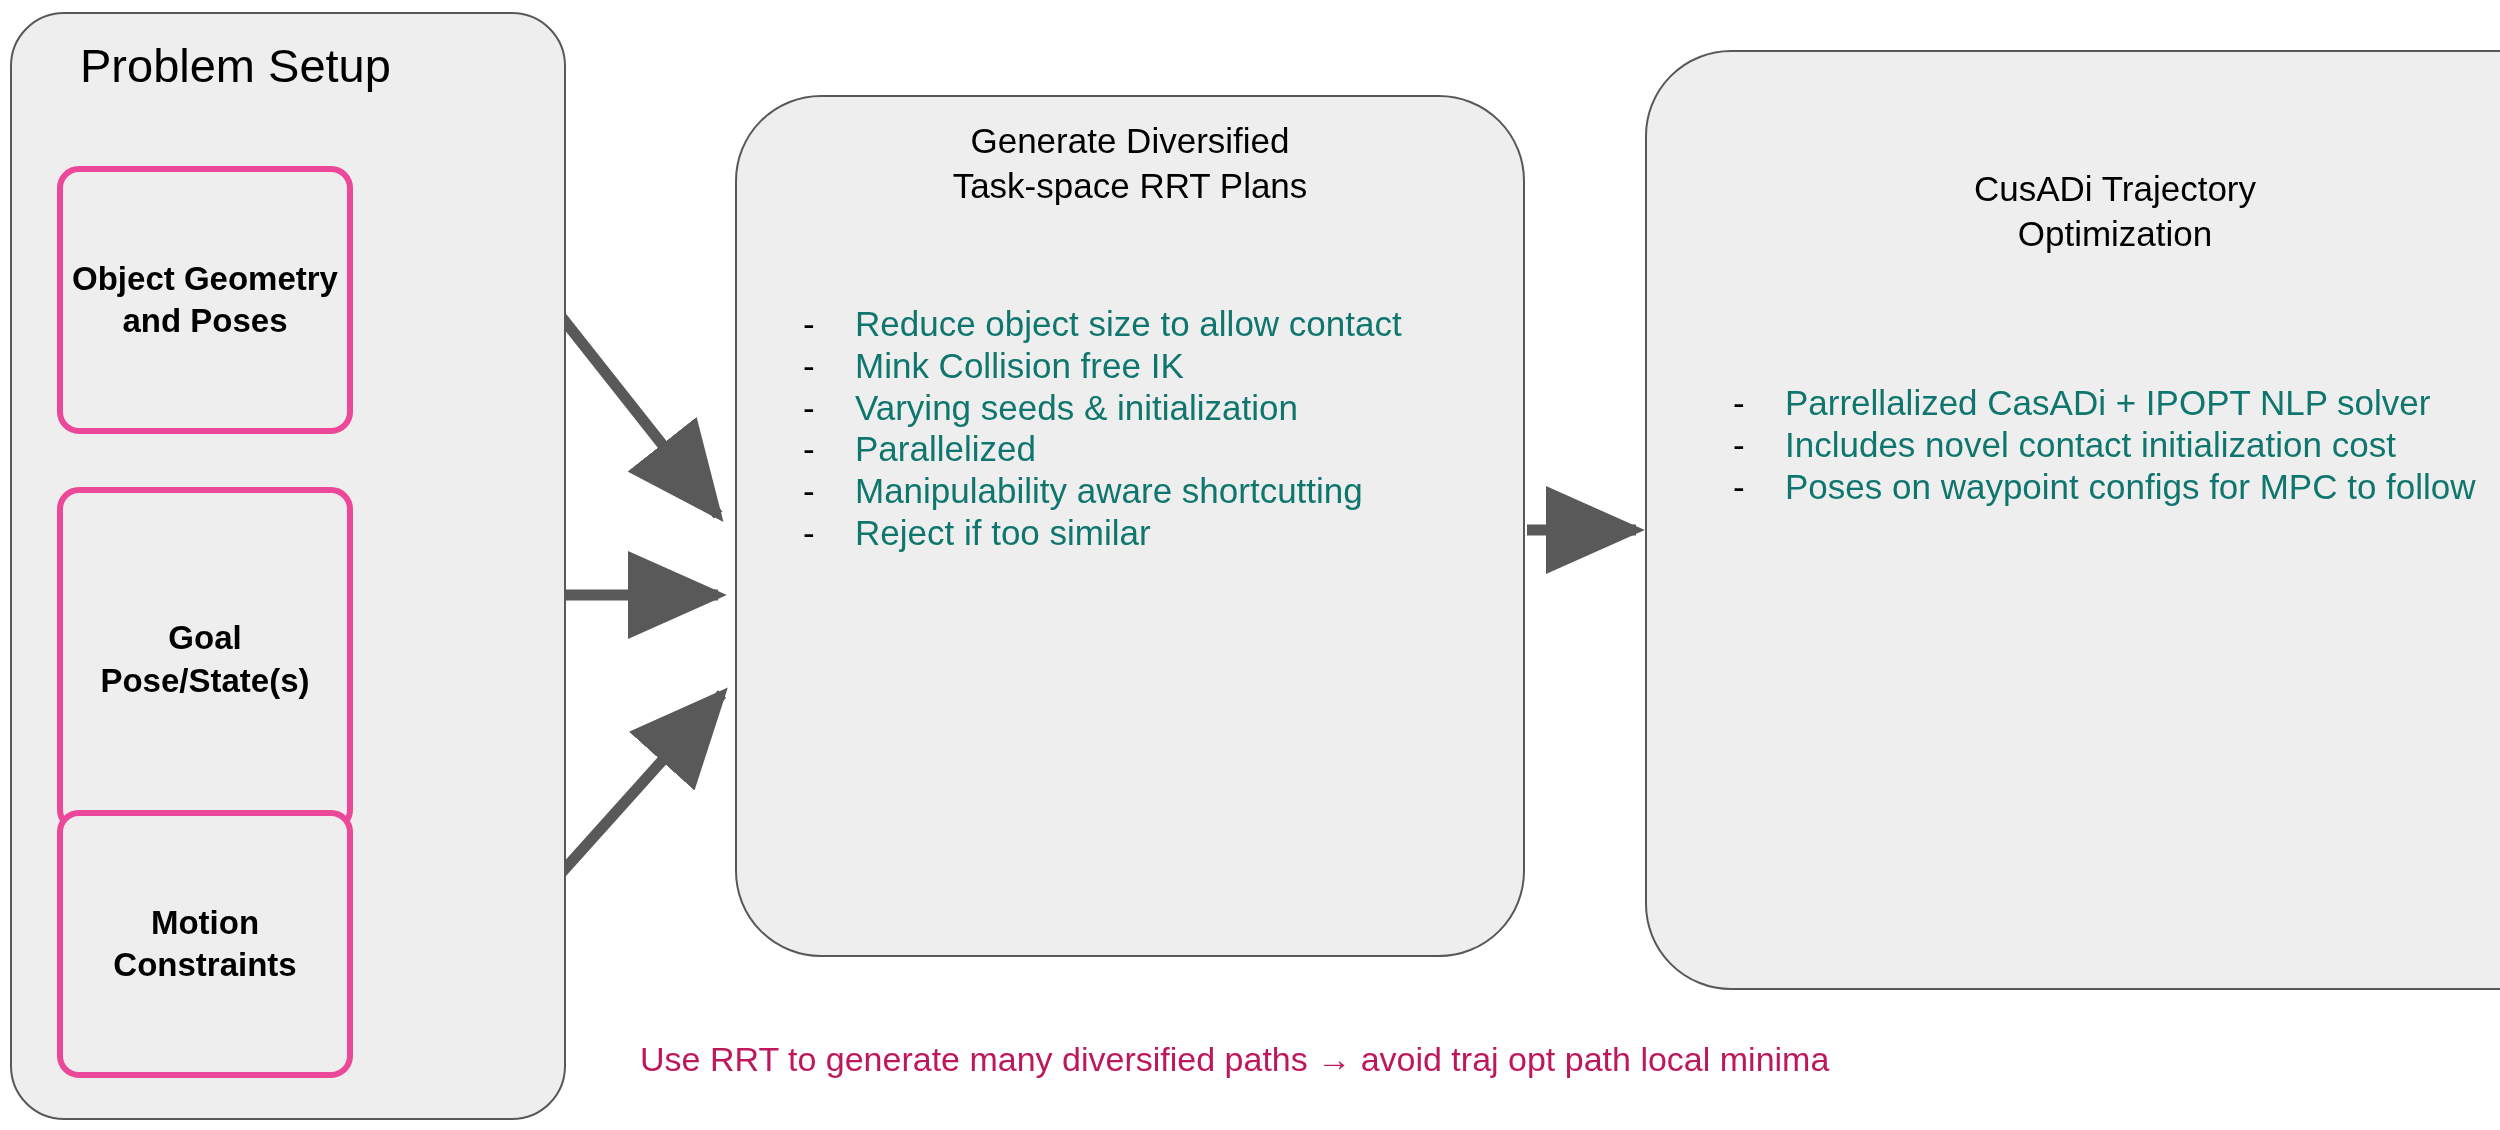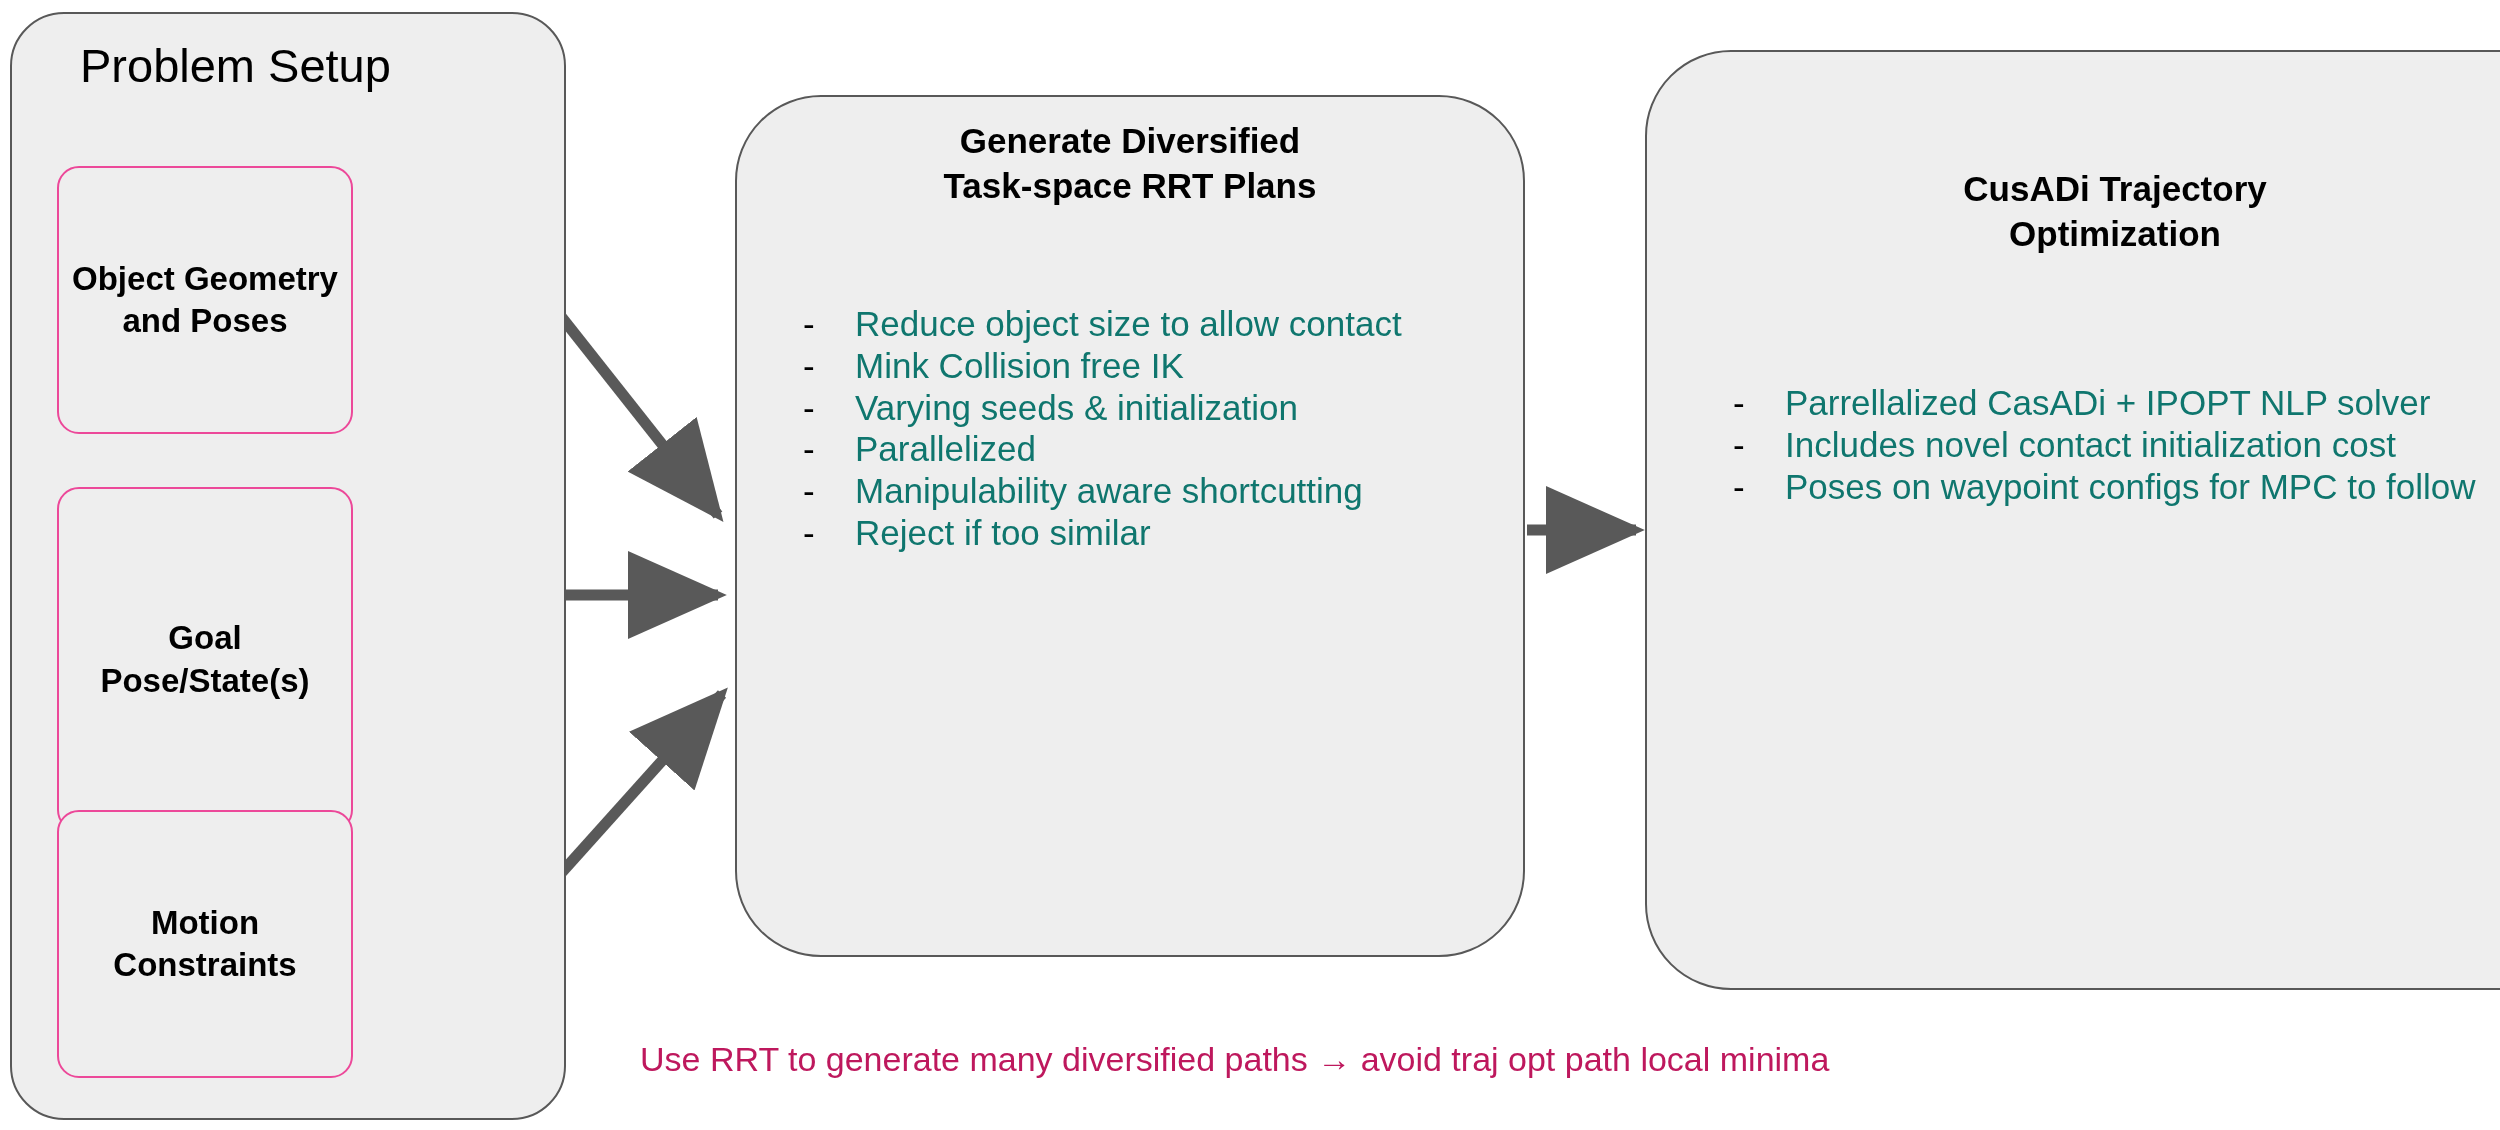--- a/index.html
+++ b/index.html
@@ -45,21 +45,21 @@
     line-height: 1.1;
     white-space: nowrap;
   }
 
   
   .inner-box {
     position: absolute;
     left: 45px;
     width: 296px;
     background: #eeeeee;
-    border: 2px solid #ec4899;
+    border: 6px solid #ec4899;
     border-radius: 22px;
     box-sizing: border-box;
     display: flex;
     align-items: center;
     justify-content: center;
     text-align: center;
   }
   #box-object-geometry { top: 152px;  height: 268px; }
   #box-goal-pose       { top: 473px;  height: 345px; }
   #box-motion-constraints { top: 796px; height: 268px; }
@@ -90,21 +90,21 @@
     height: 940px;
     border-radius: 86px;
   }
 
   .panel-heading {
     position: absolute;
     left: 0;
     right: 0;
     text-align: center;
     font-size: 35px;
-    font-weight: bold;
+    font-weight: normal;
     color: #000000;
     line-height: 1.28;
     white-space: pre-line;
   }
   #panel-rrt .panel-heading { top: 22px; }
   #panel-cusadi .panel-heading { top: 115px; }
 
   
   .bullet-list {
     position: absolute;

